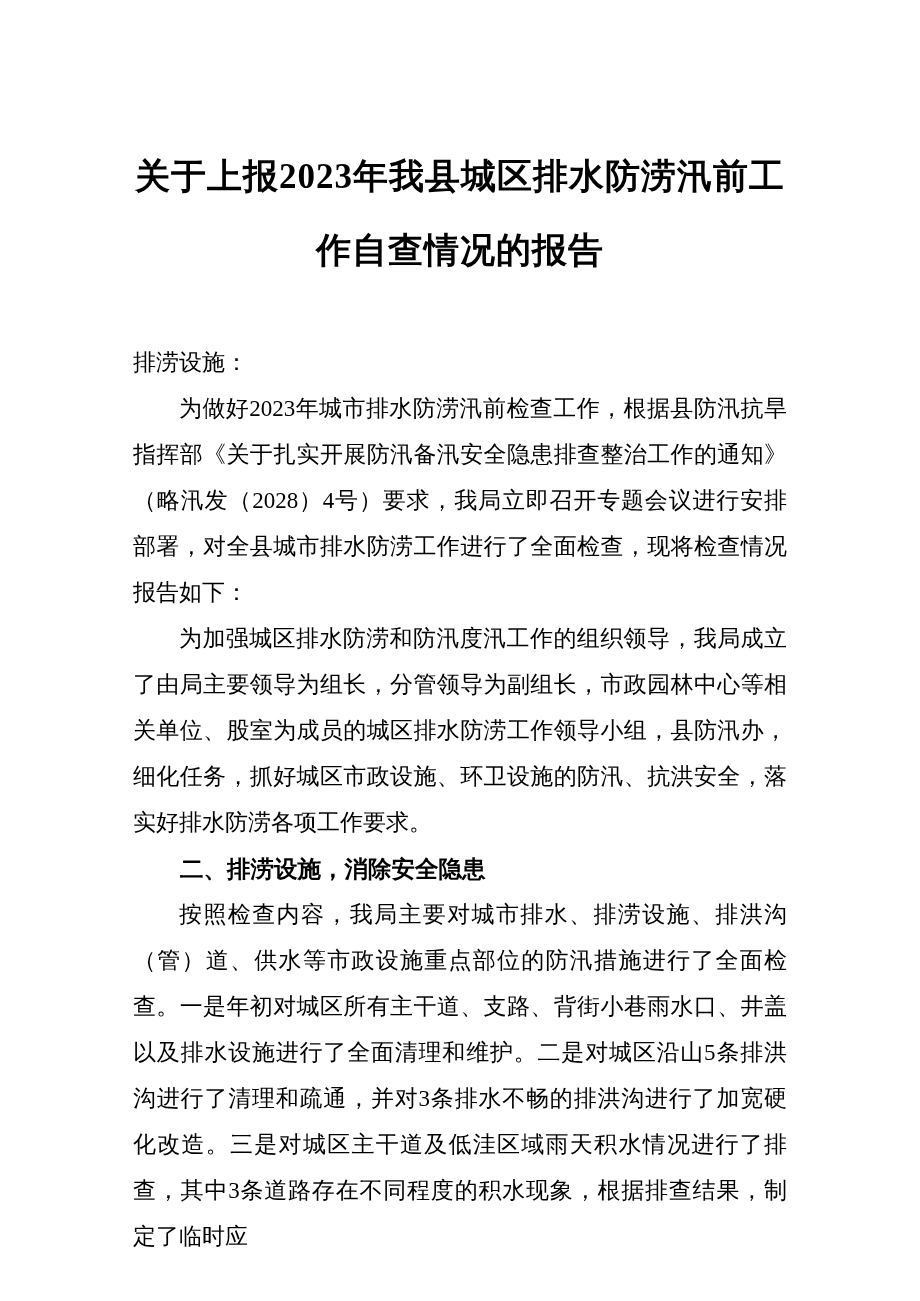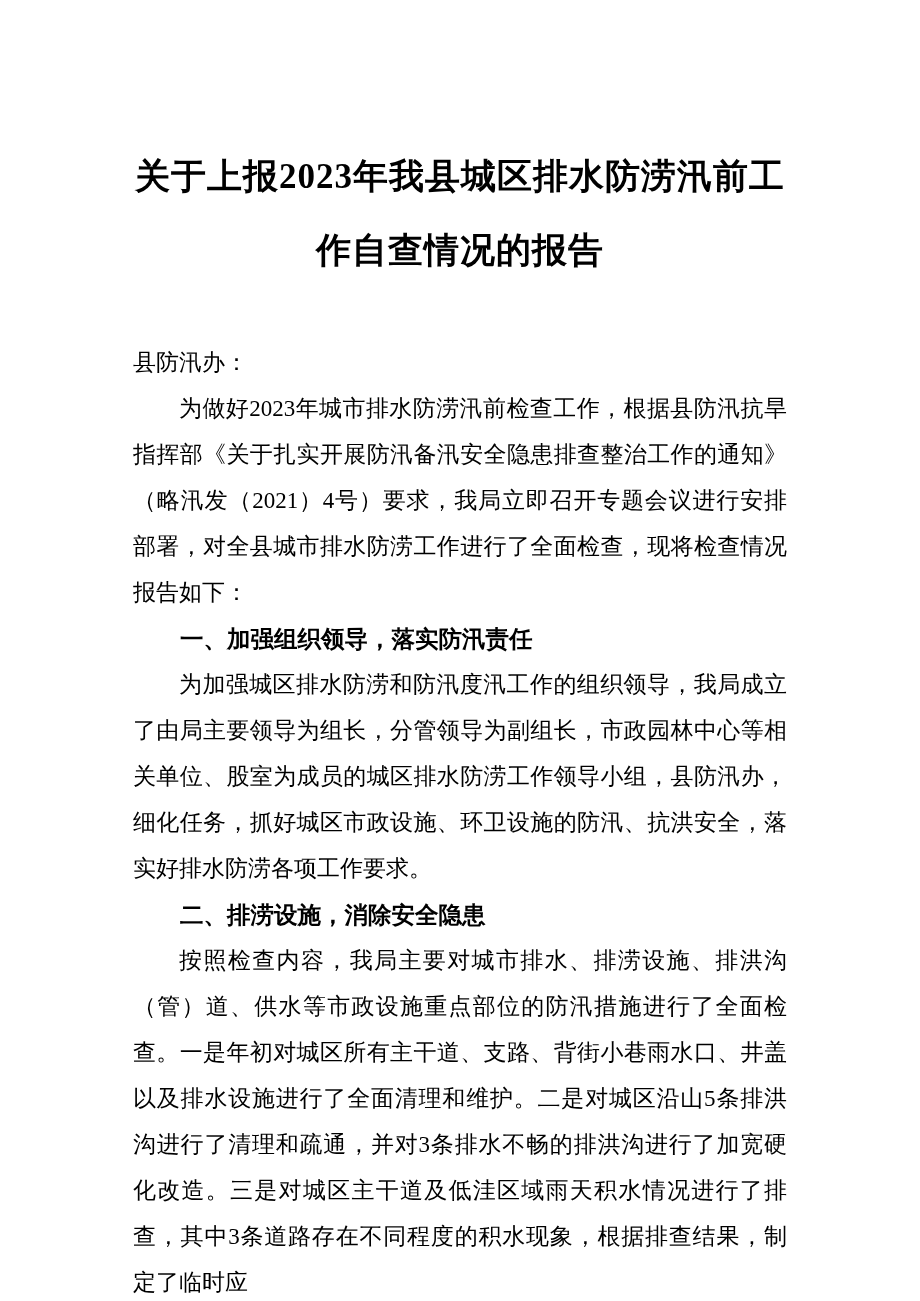--- a/index.html
+++ b/index.html
@@ -49,25 +49,24 @@
     margin: 0;
   }
 </style>
 </head>
 <body>
 
 <div class="page">
   <h1 class="doc-title">关于上报2023年我县城区排水防涝汛前工作自查情况的报告</h1>
 
   <div class="doc-body">
-    <p class="salutation">县防汛办：</p>
+    <p class="salutation">排涝设施：</p>
 
-    <p class="para">为做好2023年城市排水防涝汛前检查工作，根据县防汛抗旱指挥部《关于扎实开展防汛备汛安全隐患排查整治工作的通知》（略汛发（2021）4号）要求，我局立即召开专题会议进行安排部署，对全县城市排水防涝工作进行了全面检查，现将检查情况报告如下：</p>
+    <p class="para">为做好2023年城市排水防涝汛前检查工作，根据县防汛抗旱指挥部《关于扎实开展防汛备汛安全隐患排查整治工作的通知》（略汛发（2028）4号）要求，我局立即召开专题会议进行安排部署，对全县城市排水防涝工作进行了全面检查，现将检查情况报告如下：</p>
 
-    <p class="heading">一、加强组织领导，落实防汛责任</p>
 
     <p class="para">为加强城区排水防涝和防汛度汛工作的组织领导，我局成立了由局主要领导为组长，分管领导为副组长，市政园林中心等相关单位、股室为成员的城区排水防涝工作领导小组，县防汛办，细化任务，抓好城区市政设施、环卫设施的防汛、抗洪安全，落实好排水防涝各项工作要求。</p>
 
     <p class="heading">二、排涝设施，消除安全隐患</p>
 
     <p class="para">按照检查内容，我局主要对城市排水、排涝设施、排洪沟（管）道、供水等市政设施重点部位的防汛措施进行了全面检查。一是年初对城区所有主干道、支路、背街小巷雨水口、井盖以及排水设施进行了全面清理和维护。二是对城区沿山5条排洪沟进行了清理和疏通，并对3条排水不畅的排洪沟进行了加宽硬化改造。三是对城区主干道及低洼区域雨天积水情况进行了排查，其中3条道路存在不同程度的积水现象，根据排查结果，制定了临时应</p>
   </div>
 </div>
 
 </body></html>

